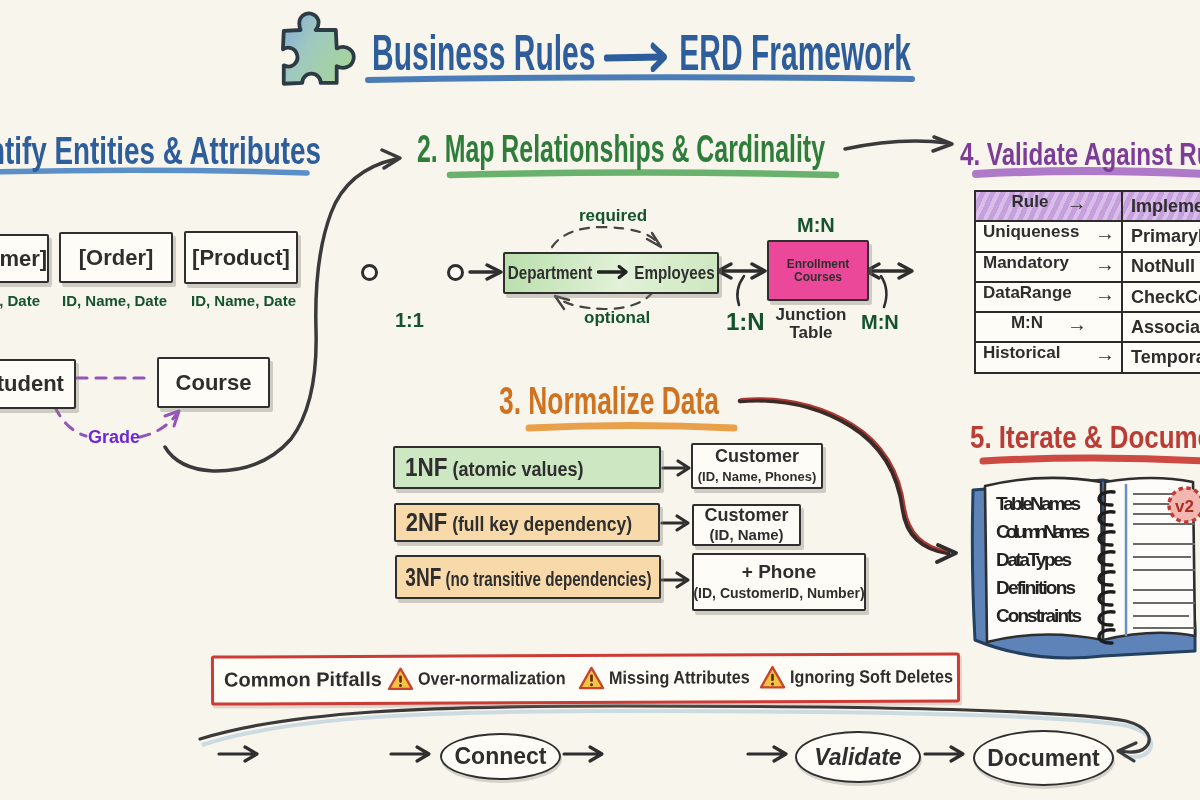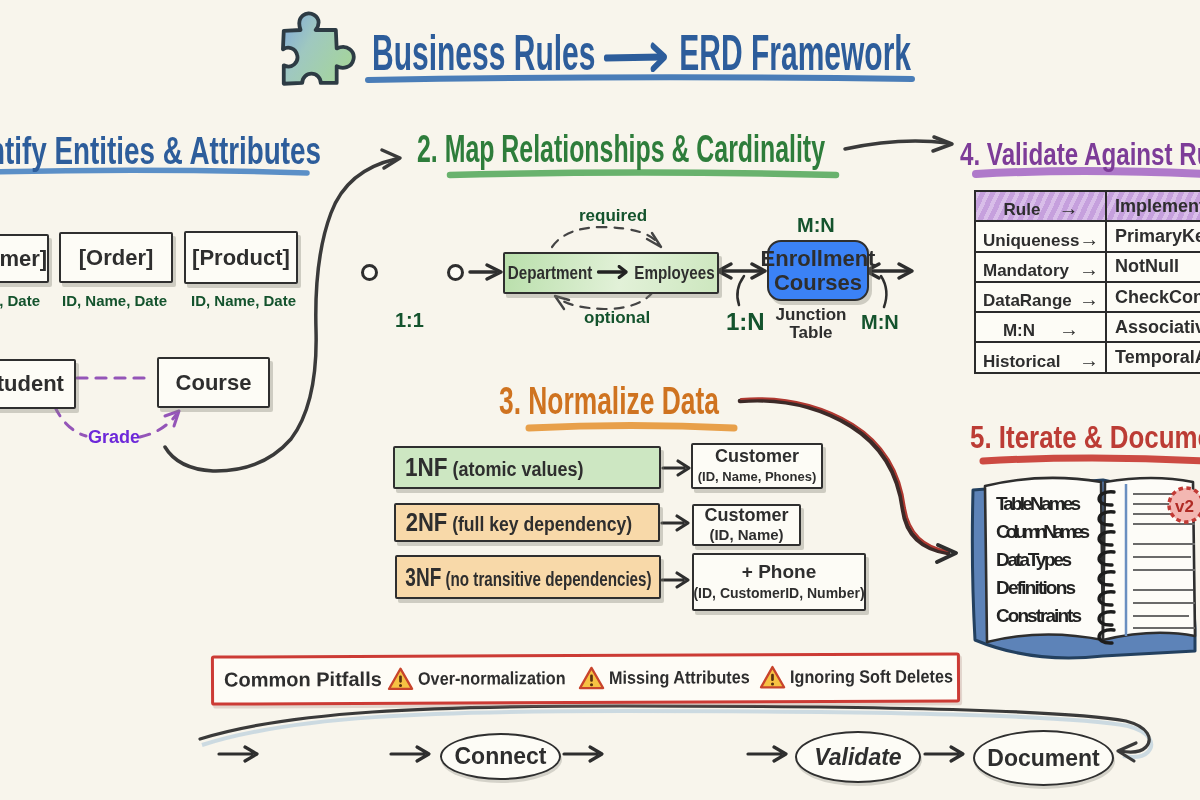--- a/index.html
+++ b/index.html
@@ -9,21 +9,21 @@
 .hx{font-weight:700;white-space:nowrap;transform-origin:left top;}
 .box{position:absolute;background:#fdfcf6;border:2.5px solid #2f2f2f;border-radius:2px;
   box-shadow:3px 4px 0 rgba(130,128,118,.35);display:flex;align-items:center;justify-content:center;
   text-align:center;font-weight:700;}
 .grn{color:#14532d;font-weight:700;white-space:nowrap;}
 .pur{color:#6d28d9;font-weight:700;white-space:nowrap;}
 svg.lay{position:absolute;left:0;top:0;}
 .tbl{position:absolute;left:974px;top:190px;width:310px;border:2.5px solid #2b2b2b;background:#fdfcf6;}
 .trow{display:flex;height:28.3px;border-top:2px solid #2b2b2b;font-weight:700;font-size:17px;align-items:center;}
 .trow:first-child{border-top:none;background:#cfaee3;background-image:repeating-linear-gradient(115deg,rgba(255,255,255,.20) 0 4px,rgba(164,110,200,.22) 4px 9px);}
-.tc1{width:131px;box-sizing:border-box;flex:none;display:flex;align-items:flex-end;padding:8px 6px 0 7px;border-right:2px solid #2b2b2b;height:100%;}
+.tc1{width:147px;box-sizing:border-box;flex:none;display:flex;align-items:flex-start;padding:0 6px 0 7px;border-right:2px solid #2b2b2b;height:100%;}
 .tc2{padding-left:8px;white-space:nowrap;font-size:18px;}
 .tarr{margin-left:auto;font-weight:700;font-size:20px;}
 .ell{position:absolute;background:#fdfcf6;border:2.5px solid #2f2f2f;border-radius:50%;
   display:flex;align-items:center;justify-content:center;font-weight:700;font-size:23px;
   box-shadow:1px 3px 0 rgba(130,128,118,.30);}
 .sm2{line-height:1.05;}
 </style>
 </head>
 <body>
 <div id="stage">
@@ -130,21 +130,21 @@
 
 <div class="box" style="left:503px;top:252px;width:212px;height:38px;font-size:19px;background:linear-gradient(100deg,#b9dfab,#e2f1d8 55%,#cde7bf);">
       <span style="white-space:nowrap;transform:scaleX(0.8);">Department <svg width="42" height="14" viewBox="0 0 42 14" style="vertical-align:0px;">
           <path d="M2 7 L34 7" stroke="#222" stroke-width="3.4" stroke-linecap="round" fill="none"></path>
           <path d="M28 1.5 L37 7 L28 12.5" stroke="#222" stroke-width="3.4" stroke-linecap="round" stroke-linejoin="round" fill="none"></path>
         </svg> Employees</span>
     </div>
 <div class="abs grn" style="left:579px;top:206px;font-size:17px;">required</div>
 <div class="abs grn" style="left:584px;top:308px;font-size:17px;">optional</div>
 
-<div class="box sm2" style="left:767px;top:240px;width:98px;height:57px;font-size:22px;background:#3b82f6;border-radius:14px;">
+<div class="box sm2" style="left:767px;top:240px;width:98px;height:57px;font-size:12px;background:#ec4899;">
       <div>Enrollment<br>Courses</div>
     </div>
 <div class="abs grn" style="left:797px;top:214px;font-size:20px;">M:N</div>
 <div class="abs grn" style="left:726px;top:308px;font-size:24px;">1:N</div>
 <div class="abs sm2" style="left:775px;top:306px;width:72px;text-align:center;font-weight:700;font-size:17px;">Junction<br>Table</div>
 <div class="abs grn" style="left:861px;top:311px;font-size:20px;">M:N</div>
 
 <div class="abs hx" style="left:960px;top:136px;font-size:32px;color:#7d3c98;transform:scaleX(0.755);">4. Validate Against Rules</div>
 <div class="tbl">
   <div class="trow">

